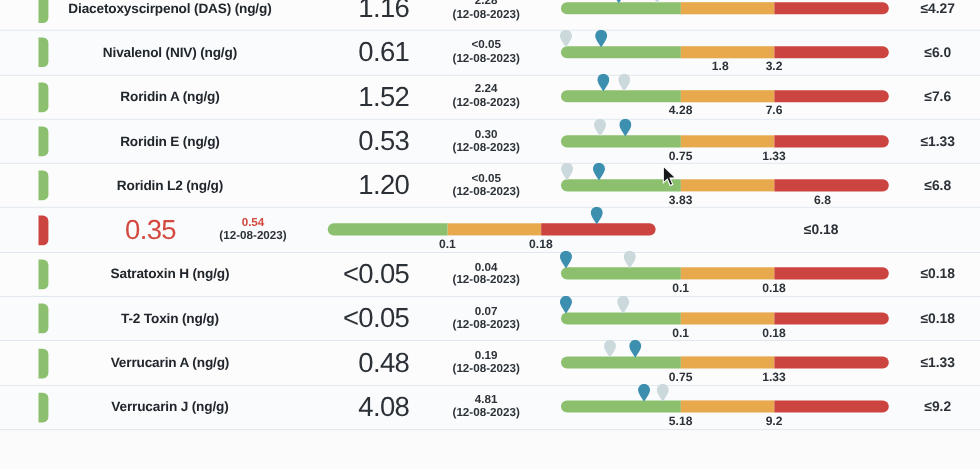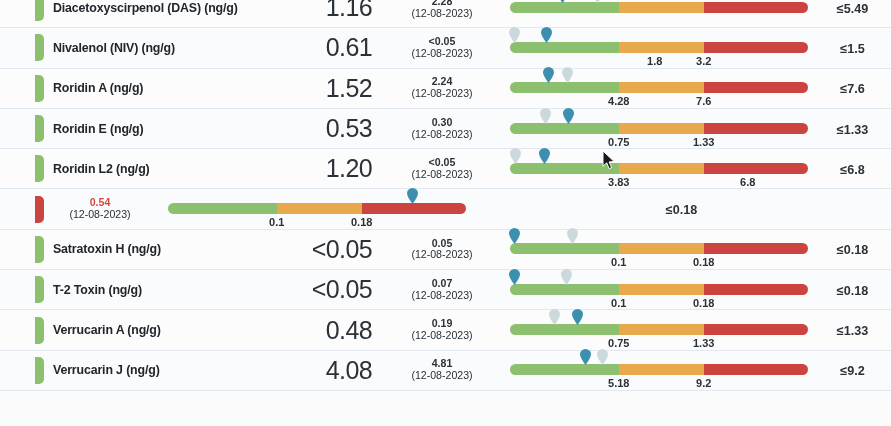--- a/index.html
+++ b/index.html
@@ -28,39 +28,39 @@
   
   .accent-cell{width:44px;flex:0 0 44px;display:flex;justify-content:flex-end;align-items:center;}
   .accent{
     width:9px;height:27px;
     background:#8CBF6E;
     border-radius:0 5px 5px 0;
   }
   .accent.alert{background:#CB4440;}
 
   
-  .name-cell{flex:0 0 212px;padding-left:9px;box-sizing:border-box;}
+  .name-cell{flex:0 0 212px;padding-left:9px;box-sizing:border-box;text-align:center;}
   .name{
     font-size:12.4px;font-weight:bold;color:#20262c;
     letter-spacing:-0.15px;white-space:nowrap;
   }
 
   
   .value-cell{flex:0 0 130px;text-align:right;padding-right:14px;box-sizing:border-box;}
   .value{
     font-size:25px;color:#2b3137;font-weight:400;
     letter-spacing:-0.6px;line-height:1;
   }
   .value.alert{color:#D4493F;}
 
   
   .prev-cell{flex:0 0 112px;text-align:center;box-sizing:border-box;line-height:1.12;}
   .prev-val{display:block;font-size:10.6px;font-weight:bold;color:#2b3137;}
   .prev-val.alert{color:#D4493F;}
-  .prev-date{display:block;font-size:10.6px;font-weight:normal;color:#2b3137;}
+  .prev-date{display:block;font-size:10.6px;font-weight:bold;color:#2b3137;}
 
   
   .gauge-cell{flex:0 0 330px;position:relative;height:40px;box-sizing:border-box;}
   .gauge{position:absolute;left:12px;top:14px;width:298px;height:11px;}
   .seg{position:absolute;top:0;height:11px;}
   .seg.green{left:0;width:36.5%;background:#8CBF6E;border-radius:6px 0 0 6px;}
   .seg.orange{left:36.5%;width:28.5%;background:#E8A84C;}
   .seg.red{left:65%;width:35%;background:#CB4440;border-radius:0 6px 6px 0;}
 
   
@@ -108,21 +108,21 @@
                 <path d="M5.5 16 C5.5 16 0 8.6 0 5.5 A5.5 5.5 0 0 1 11 5.5 C11 8.6 5.5 16 5.5 16 Z" fill="#CBD9DD"></path>
               </svg>
             </div>
             <div class="pin" style="left: 17.5%;">
               <svg viewBox="0 0 11 16">
                 <path d="M5.5 16 C5.5 16 0 8.6 0 5.5 A5.5 5.5 0 0 1 11 5.5 C11 8.6 5.5 16 5.5 16 Z" fill="#3D8FB0"></path>
               </svg>
             </div>
           </div>
         </div>
-        <div class="thr-cell"><span class="thr">≤5.49</span></div>
+        <div class="thr-cell"><span class="thr">≤4.27</span></div>
       </div>
       <div class="row">
         <div class="accent-cell">
           <div class="accent"></div>
         </div>
         <div class="name-cell">
           <div class="name">Nivalenol (NIV) (ng/g)</div>
         </div>
         <div class="value-cell"><span class="value">0.61</span></div>
         <div class="prev-cell">
@@ -143,21 +143,21 @@
               <svg viewBox="0 0 11 16">
                 <path d="M5.5 16 C5.5 16 0 8.6 0 5.5 A5.5 5.5 0 0 1 11 5.5 C11 8.6 5.5 16 5.5 16 Z" fill="#3D8FB0"></path>
               </svg>
             </div>
           </div>
           <div class="ticks">
             <span class="tick" style="left: 36.5%; margin-left: 36px;">1.8</span>
             <span class="tick" style="left: 65%;">3.2</span>
           </div>
         </div>
-        <div class="thr-cell"><span class="thr">≤1.5</span></div>
+        <div class="thr-cell"><span class="thr">≤6.0</span></div>
       </div>
       <div class="row">
         <div class="accent-cell">
           <div class="accent"></div>
         </div>
         <div class="name-cell">
           <div class="name">Roridin A (ng/g)</div>
         </div>
         <div class="value-cell"><span class="value">1.52</span></div>
         <div class="prev-cell">
@@ -254,20 +254,21 @@
             <span class="tick" style="left: 36.5%;">3.83</span>
             <span class="tick" style="left: 65%; margin-left: 44px;">6.8</span>
           </div>
         </div>
         <div class="thr-cell"><span class="thr">≤6.8</span></div>
       </div>
       <div class="row">
         <div class="accent-cell">
           <div class="accent alert"></div>
         </div>
+        <div class="value-cell"><span class="value alert">0.35</span></div>
         <div class="prev-cell">
           <span class="prev-val alert">0.54</span>
           <span class="prev-date">(12-08-2023)</span>
         </div>
         <div class="gauge-cell">
           <div class="gauge">
             <div class="seg green"></div>
             <div class="seg orange"></div>
             <div class="seg red"></div>
             <div class="pin" style="left: 82%;">
@@ -285,21 +286,21 @@
       </div>
       <div class="row">
         <div class="accent-cell">
           <div class="accent"></div>
         </div>
         <div class="name-cell">
           <div class="name">Satratoxin H (ng/g)</div>
         </div>
         <div class="value-cell"><span class="value">&lt;0.05</span></div>
         <div class="prev-cell">
-          <span class="prev-val">0.05</span>
+          <span class="prev-val">0.04</span>
           <span class="prev-date">(12-08-2023)</span>
         </div>
         <div class="gauge-cell">
           <div class="gauge">
             <div class="seg green"></div>
             <div class="seg orange"></div>
             <div class="seg red"></div>
             <div class="pin" style="left: 21%;">
               <svg viewBox="0 0 11 16">
                 <path d="M5.5 16 C5.5 16 0 8.6 0 5.5 A5.5 5.5 0 0 1 11 5.5 C11 8.6 5.5 16 5.5 16 Z" fill="#CBD9DD"></path>

